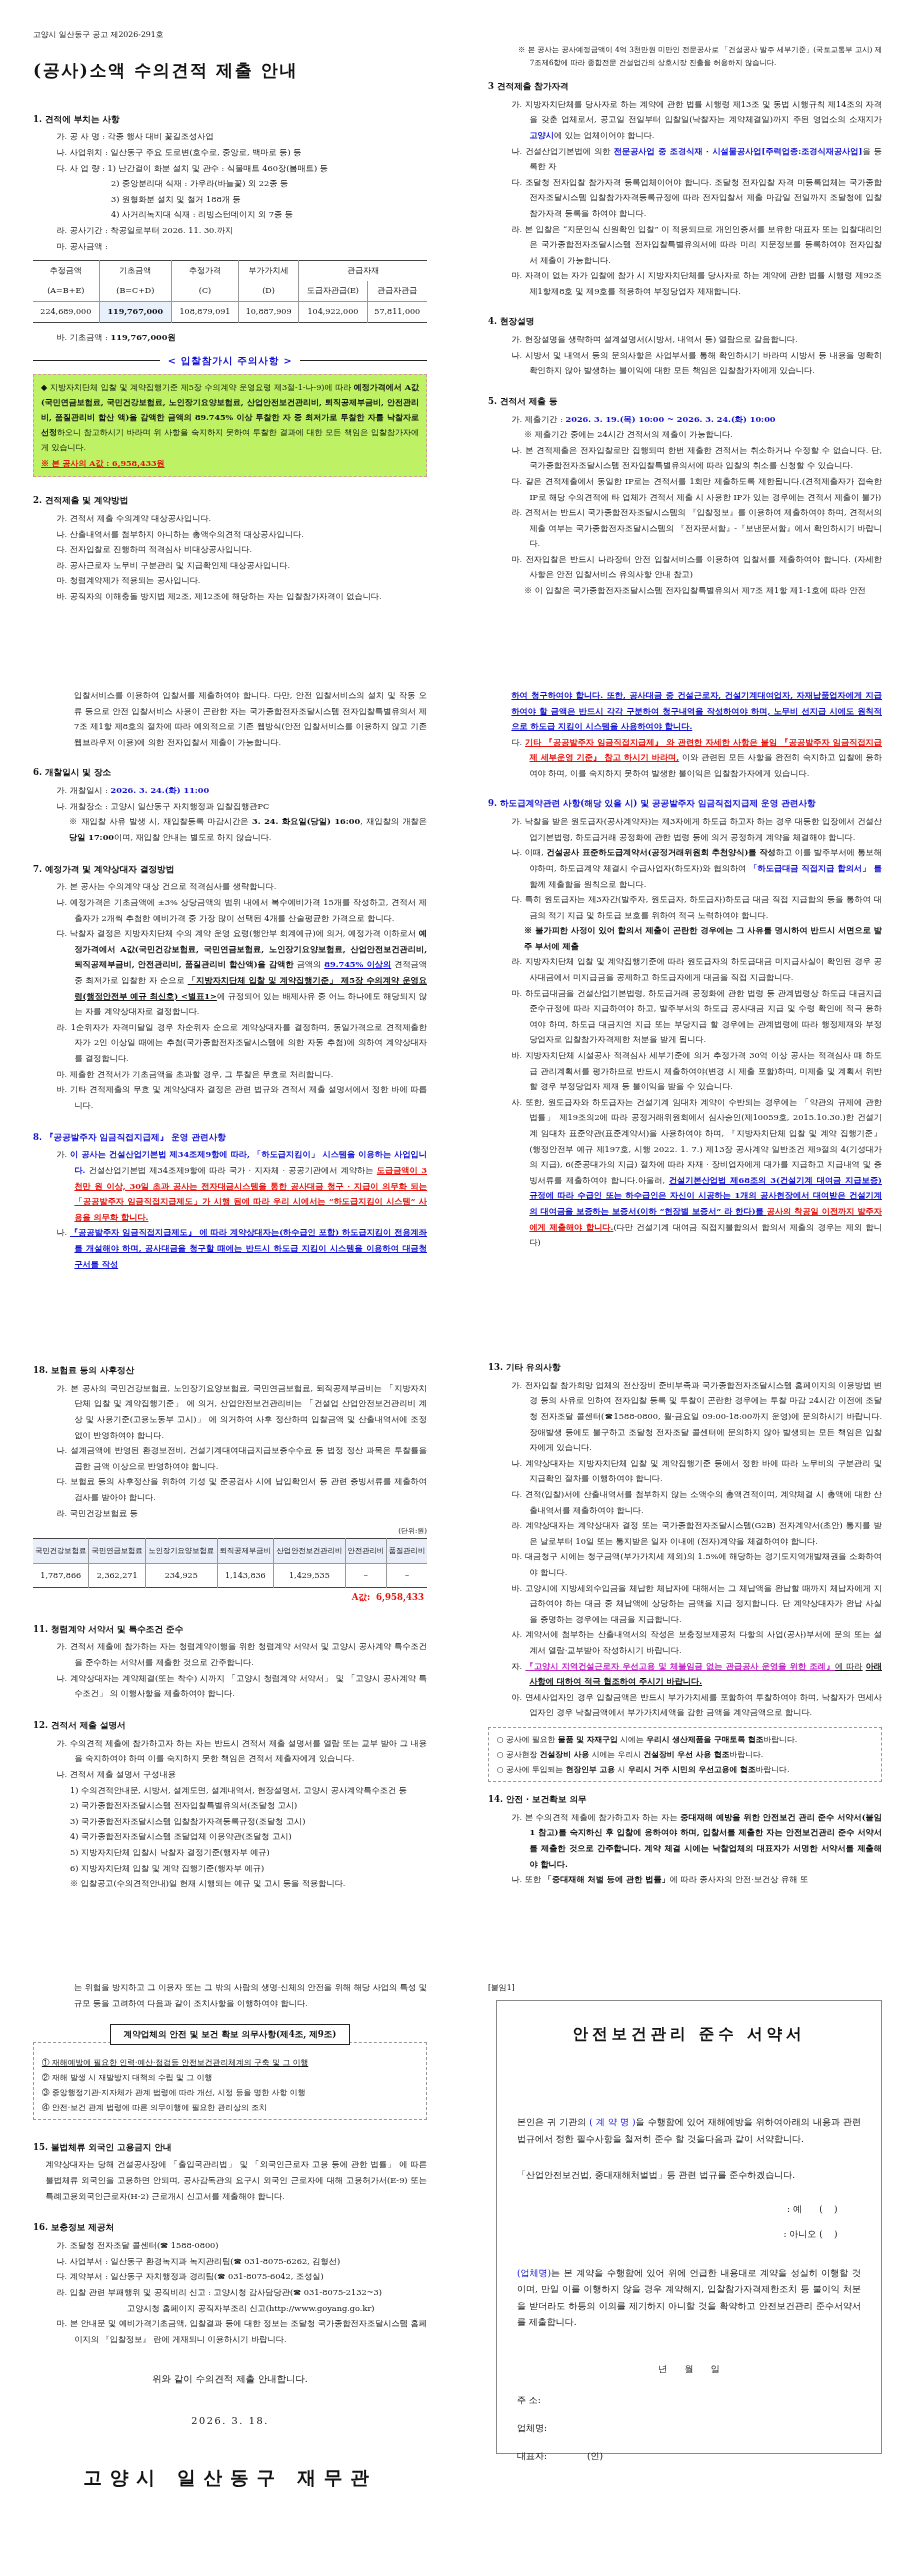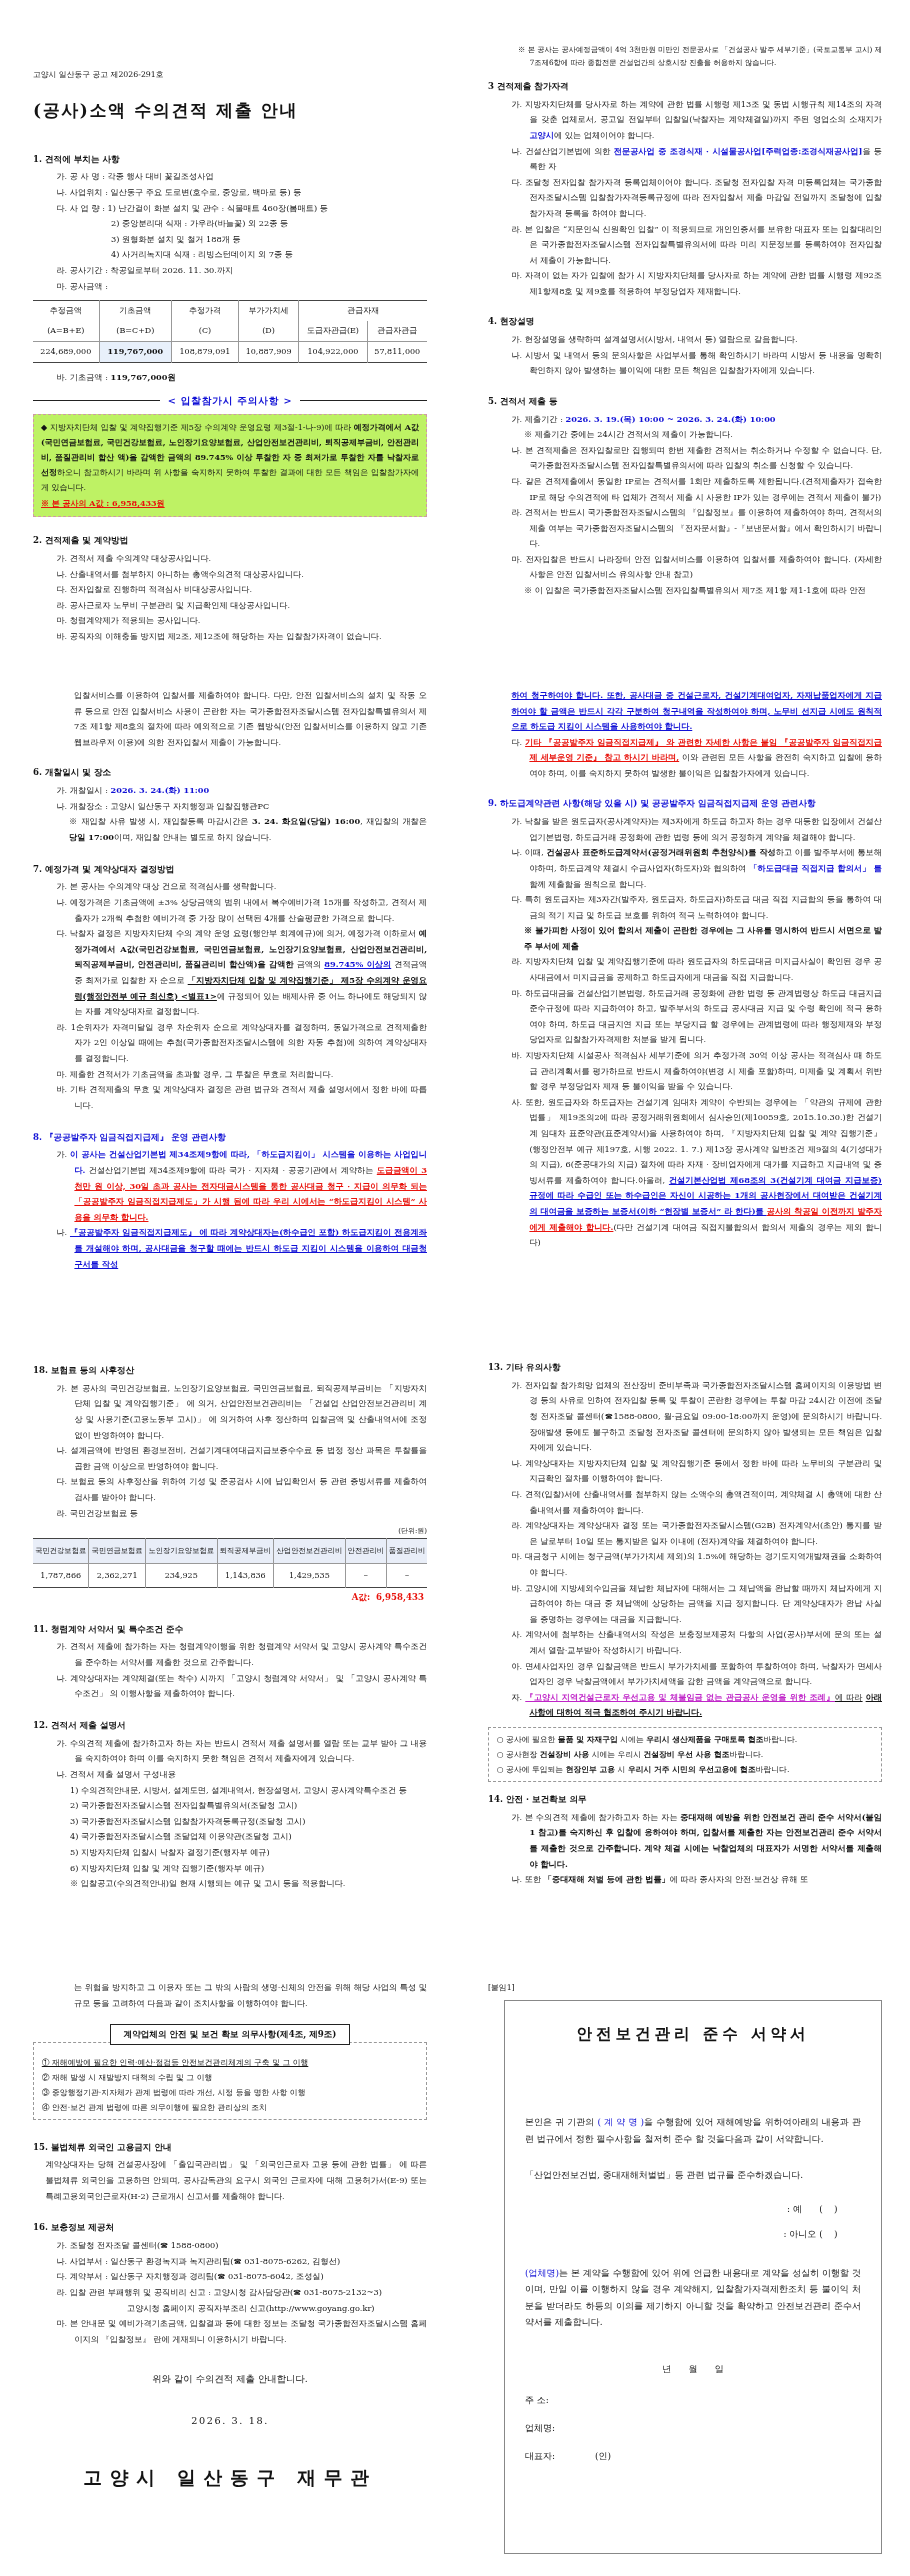--- a/index.html
+++ b/index.html
@@ -36,31 +36,31 @@
   .aval{text-align:right;color:#e8130c;font-weight:bold;font-size:8.6px;margin:1.6px 3.1px 0 0;}
   .obox{border:0.8px dashed #999;padding:3.9px 7.8px;margin:6.2px 0 4.7px;font-size:7.8px;line-height:15px;}
   .tbox{border:1.4px solid #222;font-weight:bold;text-align:right;width:fit-content;
         margin:13px auto -9.4px;padding:1.6px 12.5px;background:#fff;position:relative;z-index:2;font-size:8.6px;}
   .obox.pad{padding-top:12.5px;}
   .ctr{text-align:center;}
   .closing{font-size:9.4px;}
   .issdate{font-size:9.7px;letter-spacing:1.6px;}
   .sign{font-size:18.7px;font-weight:bold;text-align:center;letter-spacing:7.8px;}
   .att{font-size:7.8px;}
-  .pledge{border:1.2px solid #888;margin-top:4.7px;margin-left:16px;padding:20px 20px;height:554px;
+  .pledge{border:1.2px solid #888;margin-top:4.7px;margin-left:8px;padding:20px 20px;height:454px;
           box-sizing:border-box;font-size:9px;line-height:16.4px;}
   .ptitle{text-align:center;font-size:15.6px;font-weight:bold;letter-spacing:3.9px;margin:4.7px 0 0;}
   .pjust{text-align:justify;}
   .pright{text-align:right;padding-right:23.4px;}
 </style>
 </head>
 <body>
 
 <div id="doc">
-    <div class="page" style="left: 0px; top: 0px; padding-top: 67px;">
+    <div class="page" style="left: 0px; top: 0px; padding-top: 27px;">
       <div class="docno">고양시 일산동구 공고 제2026-291호</div>
       <div style="height: 20px;"></div>
       <div class="title">(공사)소액 수의견적 제출 안내</div>
       <div style="height: 23.4px;"></div>
       <div class="h">1. 견적에 부치는 사항</div>
       <div class="it"><span>가. </span>공 사 명 : 각종 행사 대비 꽃길조성사업</div>
       <div class="it"><span>나. </span>사업위치 : 일산동구 주요 도로변(호수로, 중앙로, 백마로 등) 등</div>
       <div class="it"><span>다. </span>사 업 량 : 1) 난간걸이 화분 설치 및 관수 : 식물매트 460장(봄매트) 등</div>
       <div class="sub" style="margin-left: 78px;">2) 중앙분리대 식재 : 가우라(바늘꽃) 외 22종 등</div>
       <div class="sub" style="margin-left: 78px;">3) 원형화분 설치 및 철거 188개 등</div>
@@ -217,22 +217,22 @@
     </div>
     <div class="page" style="left: 455px; top: 1288px; padding-top: 62px;">
       <div class="h">13. 기타 유의사항</div>
       <div class="it"><span>가. </span>전자입찰 참가희망 업체의 전산장비 준비부족과 국가종합전자조달시스템 홈페이지의 이용방법 변경 등의 사유로 인하여 전자입찰 등록 및 투찰이 곤란한 경우에는 투찰 마감 24시간 이전에 조달청 전자조달 콜센터(☎1588-0800, 월-금요일 09:00-18:00까지 운영)에 문의하시기 바랍니다. 장애발생 등에도 불구하고 조달청 전자조달 콜센터에 문의하지 않아 발생되는 모든 책임은 입찰자에게 있습니다.</div>
       <div class="it"><span>나. </span>계약상대자는 지방자치단체 입찰 및 계약집행기준 등에서 정한 바에 따라 노무비의 구분관리 및 지급확인 절차를 이행하여야 합니다.</div>
       <div class="it"><span>다. </span>견적(입찰)서에 산출내역서를 첨부하지 않는 소액수의 총액견적이며, 계약체결 시 총액에 대한 산출내역서를 제출하여야 합니다.</div>
       <div class="it"><span>라. </span>계약상대자는 계약상대자 결정 또는 국가종합전자조달시스템(G2B) 전자계약서(초안) 통지를 받은 날로부터 10일 또는 통지받은 일자 이내에 (전자)계약을 체결하여야 합니다.</div>
       <div class="it"><span>마. </span>대금청구 시에는 청구금액(부가가치세 제외)의 1.5%에 해당하는 경기도지역개발채권을 소화하여야 합니다.</div>
       <div class="it"><span>바. </span>고양시에 지방세외수입금을 체납한 체납자에 대해서는 그 체납액을 완납할 때까지 체납자에게 지급하여야 하는 대금 중 체납액에 상당하는 금액을 지급 정지합니다. 단 계약상대자가 완납 사실을 증명하는 경우에는 대금을 지급합니다.</div>
       <div class="it"><span>사. </span>계약서에 첨부하는 산출내역서의 작성은 보충정보제공처 다항의 사업(공사)부서에 문의 또는 설계서 열람·교부받아 작성하시기 바랍니다.</div>
+      <div class="it"><span>자. </span><span class="p b u">『고양시 지역건설근로자 우선고용 및 체불임금 없는 관급공사 운영을 위한 조례』</span><span class="u">에 따라</span> <span class="b u">아래사항에 대하여 적극 협조하여 주시기 바랍니다.</span></div>
       <div class="it"><span>아. </span>면세사업자인 경우 입찰금액은 반드시 부가가치세를 포함하여 투찰하여야 하며, 낙찰자가 면세사업자인 경우 낙찰금액에서 부가가치세액을 감한 금액을 계약금액으로 합니다.</div>
-      <div class="it"><span>자. </span><span class="p b u">『고양시 지역건설근로자 우선고용 및 체불임금 없는 관급공사 운영을 위한 조례』</span><span class="u">에 따라</span> <span class="b u">아래사항에 대하여 적극 협조하여 주시기 바랍니다.</span></div>
       <div class="obox">
         <div>○ 공사에 필요한 <span class="b">물품 및 자재구입</span> 시에는 <span class="b">우리시 생산제품을 구매토록 협조</span>바랍니다.</div>
         <div>○ 공사현장 <span class="b">건설장비 사용</span> 시에는 우리시 <span class="b">건설장비 우선 사용 협조</span>바랍니다.</div>
         <div>○ 공사에 투입되는 <span class="b">현장인부 고용</span> 시 <span class="b">우리시 거주 시민의 우선고용에 협조</span>바랍니다.</div>
       </div>
       <div class="h">14. 안전 · 보건확보 의무</div>
       <div class="it"><span>가. </span>본 수의견적 제출에 참가하고자 하는 자는 <span class="b">중대재해 예방을 위한 안전보건 관리 준수 서약서(붙임1 참고)를 숙지하신 후 입찰에 응하여야 하며, 입찰서를 제출한 자는 안전보건관리 준수 서약서를 제출한 것으로 간주합니다. 계약 체결 시에는 낙찰업체의 대표자가 서명한 서약서를 제출해야 합니다.</span></div>
       <div class="it"><span>나. </span>또한 <span class="b">「중대재해 처벌 등에 관한 법률」</span>에 따라 종사자의 안전·보건상 유해 또</div>
     </div>
     <div class="page" style="left: 0px; top: 1932px; padding-top: 48px;">

